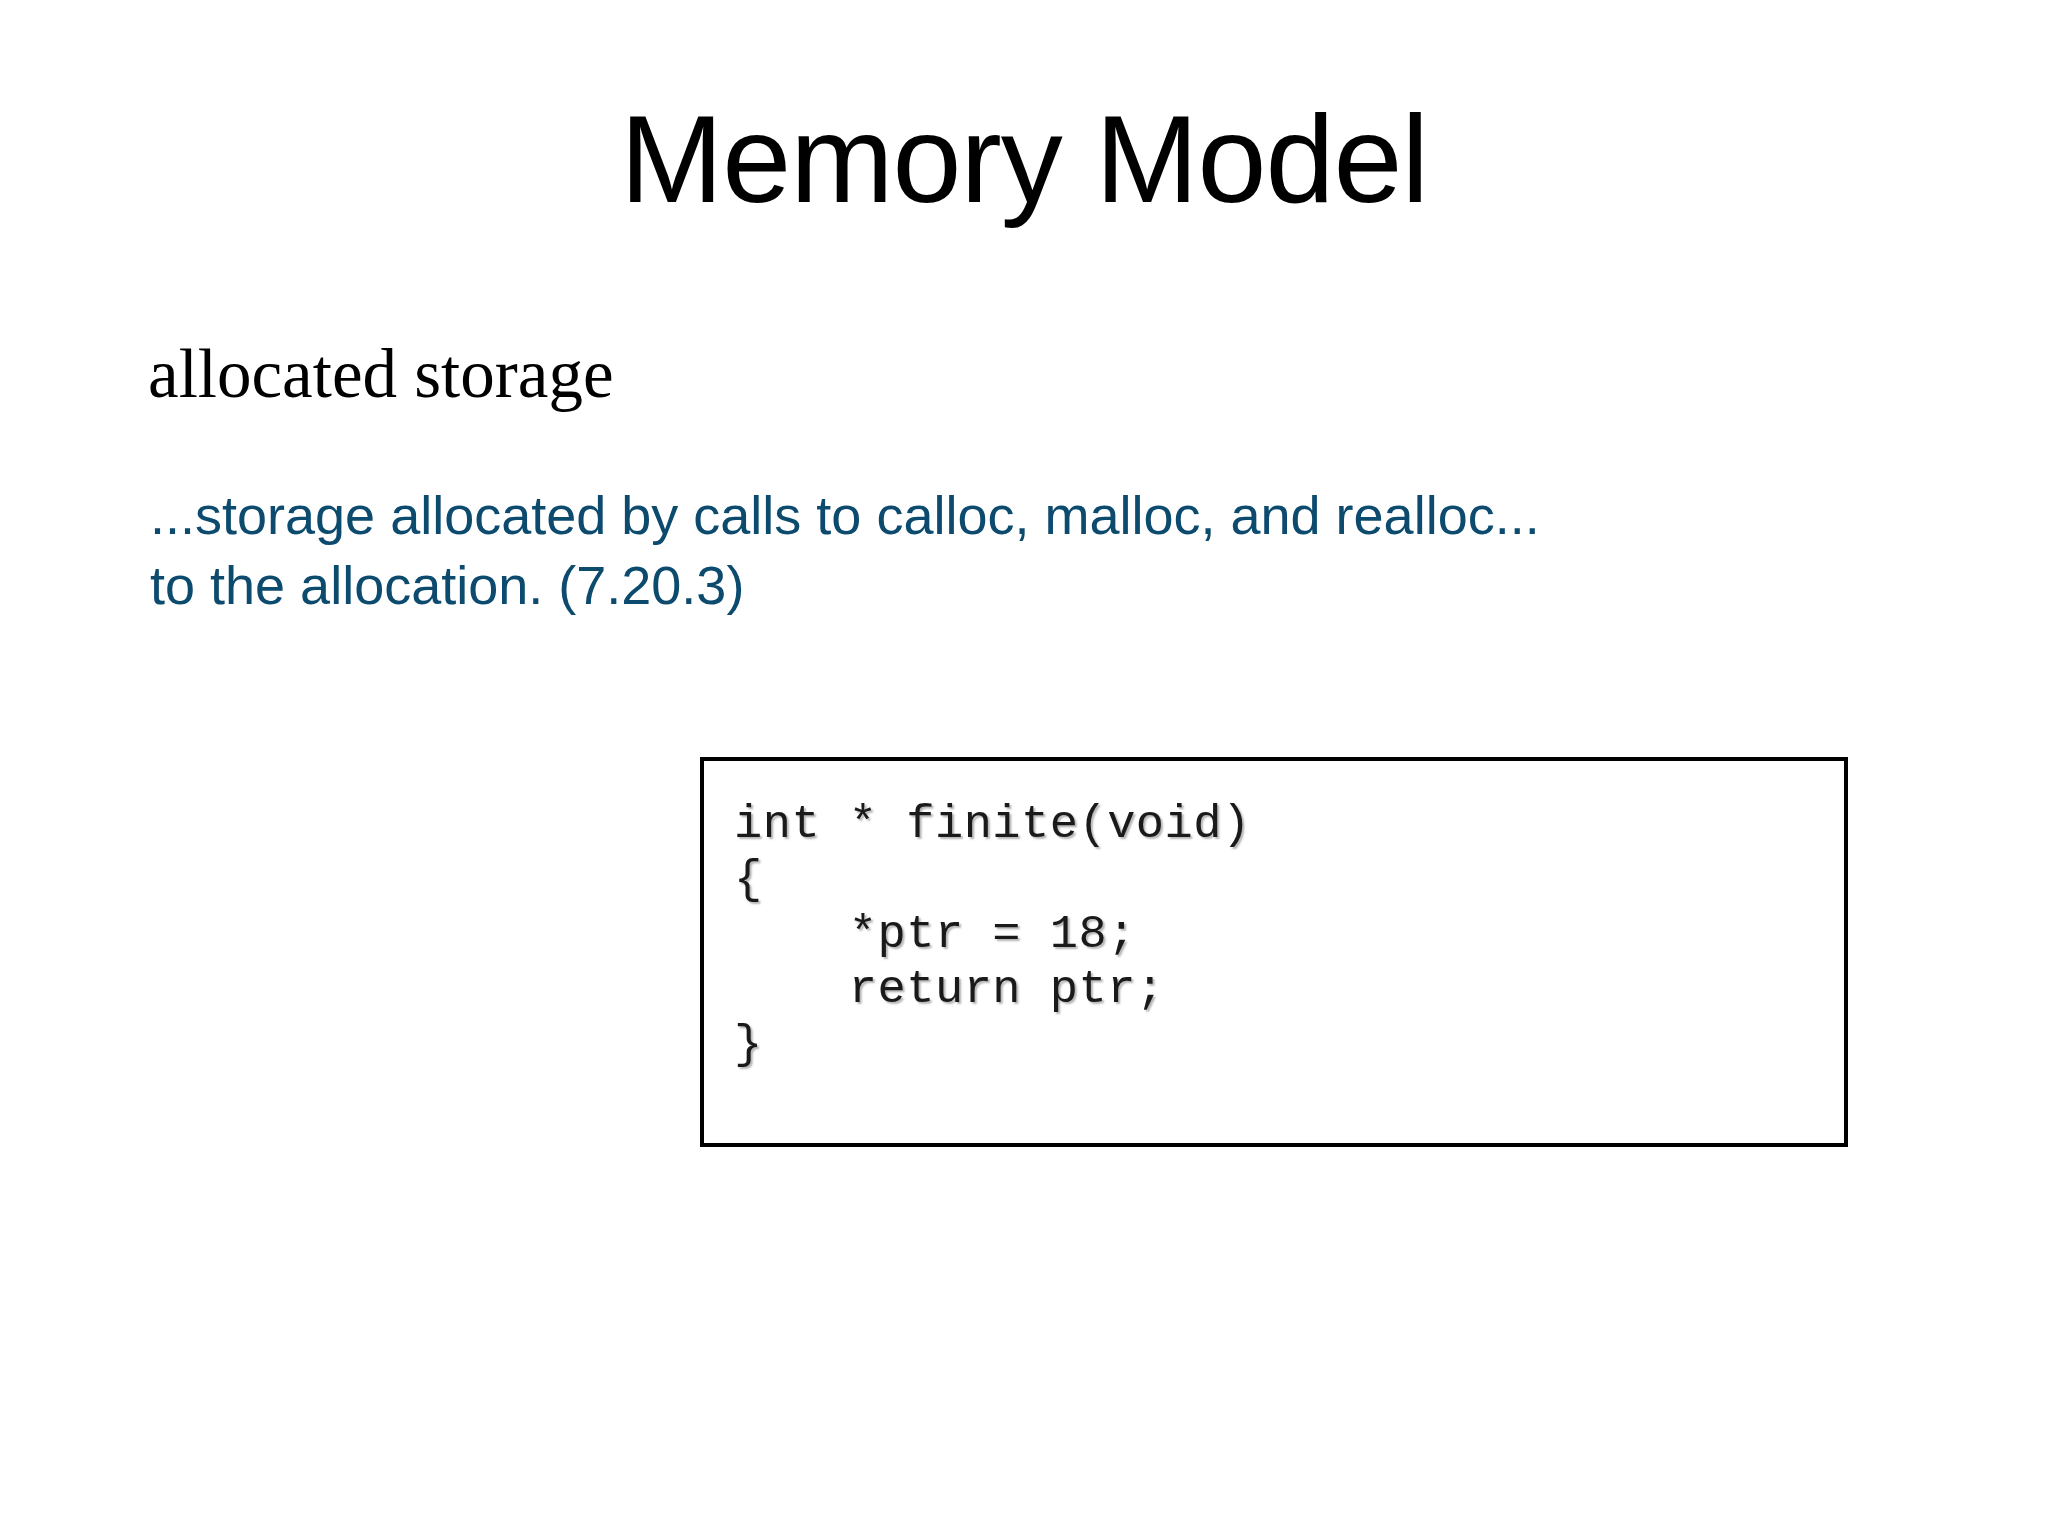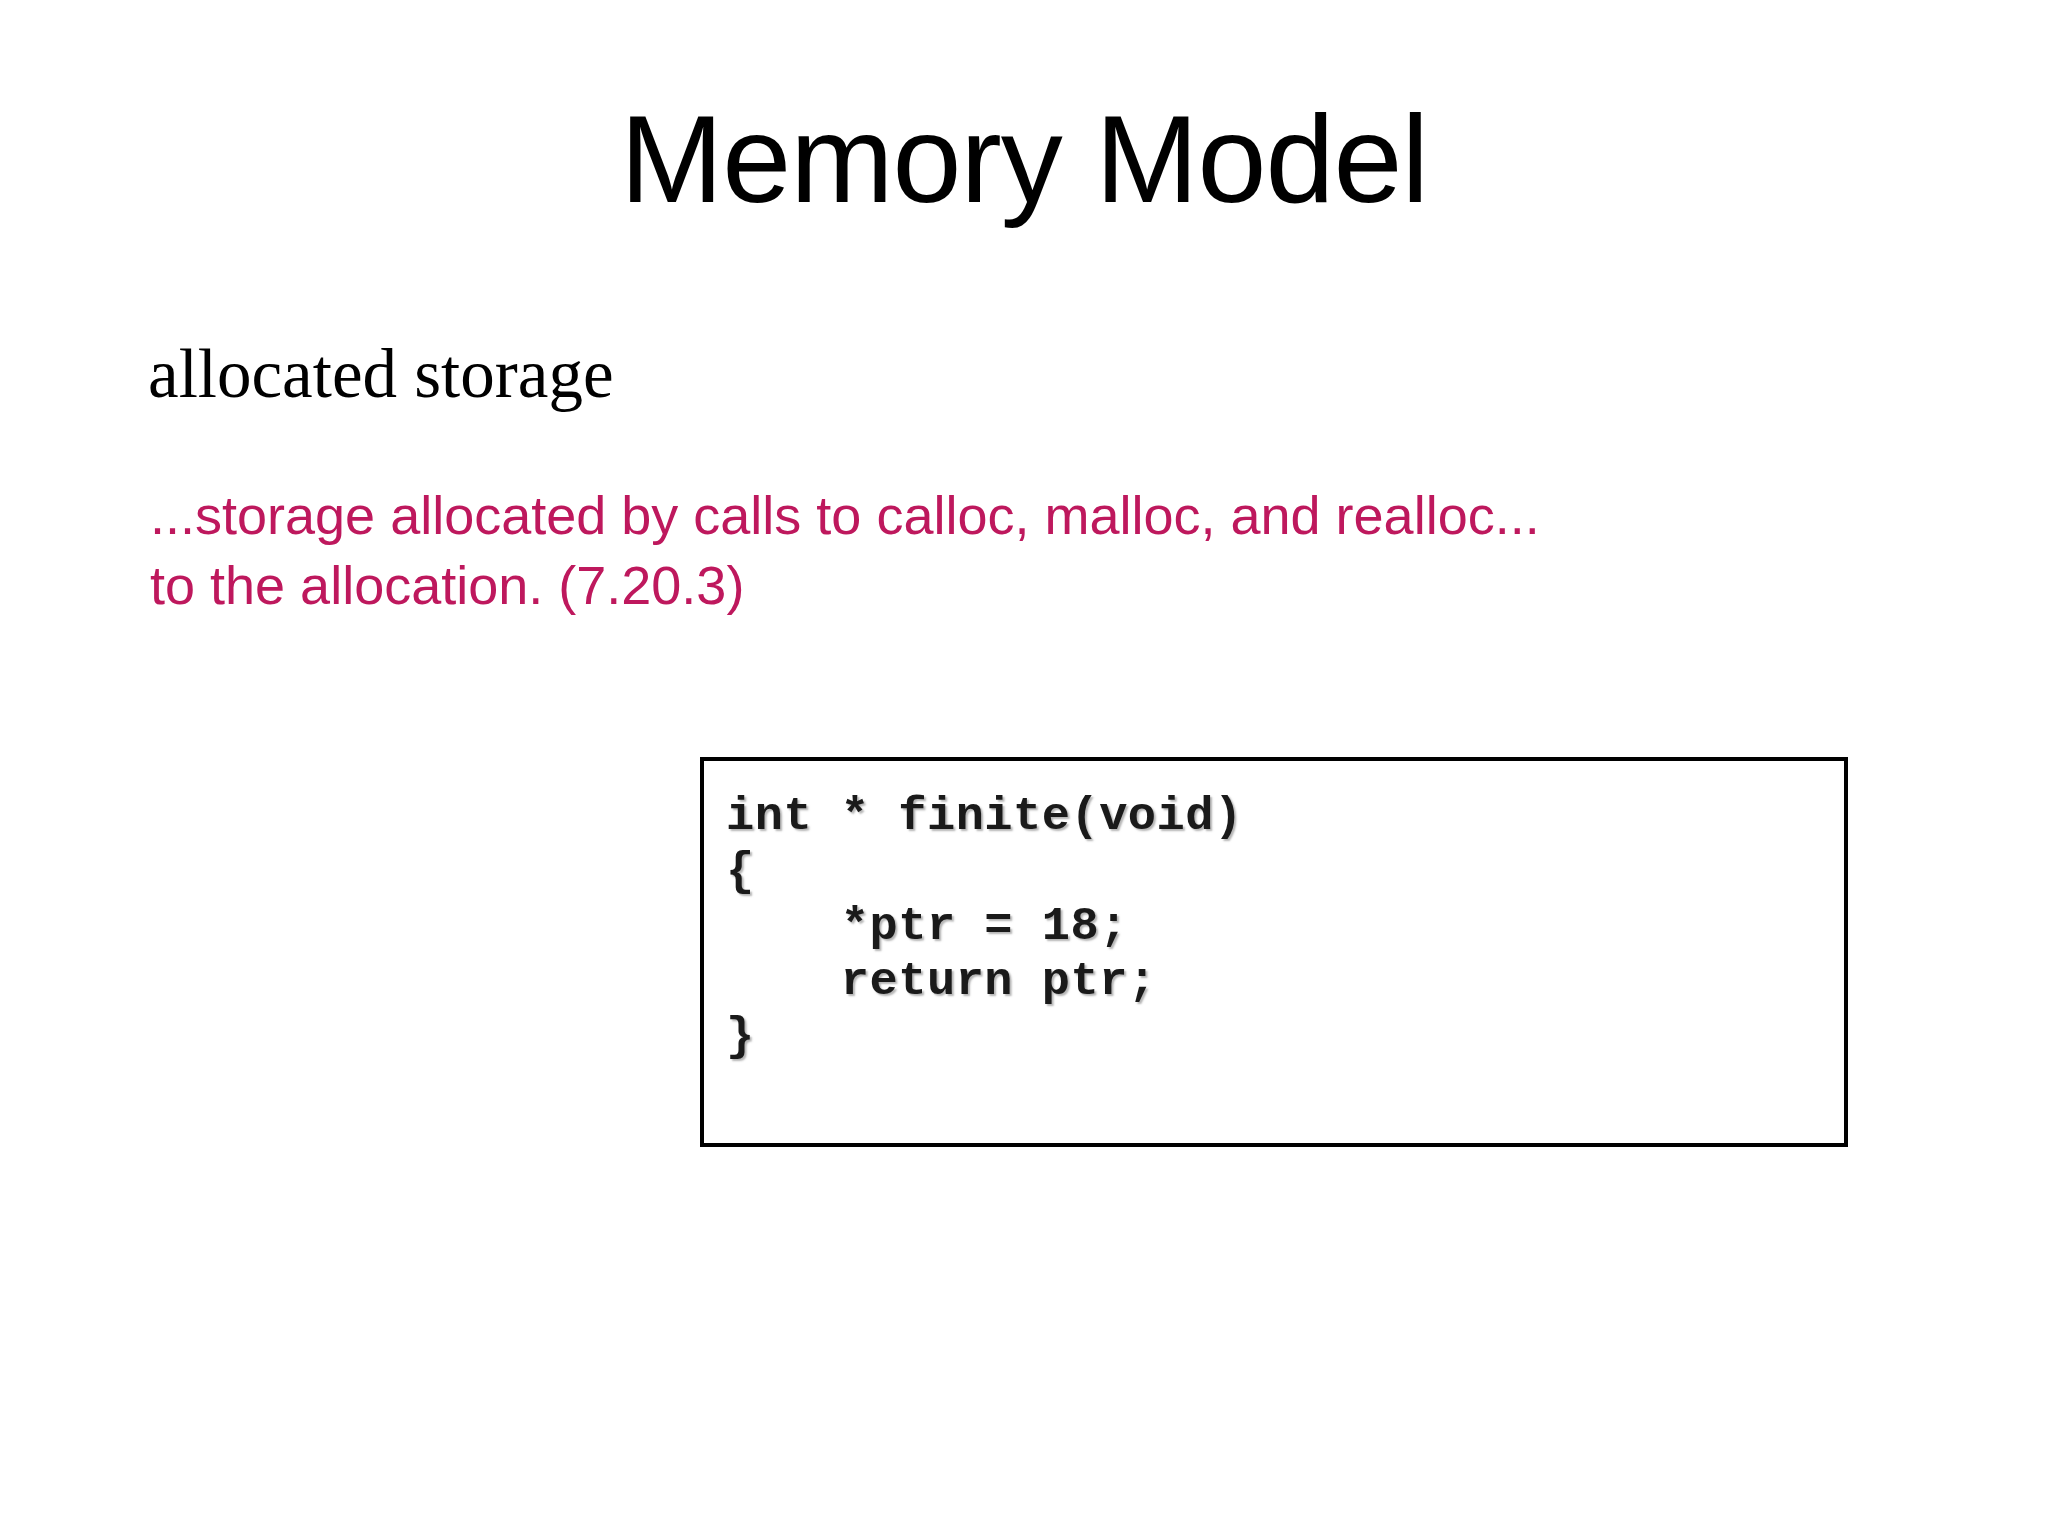--- a/index.html
+++ b/index.html
@@ -52,21 +52,21 @@
   
   #body-paragraph {
     position: absolute;
     left: 150px;
     top: 480px;
     width: 1800px;
     font-family: "Liberation Sans", sans-serif;
     font-weight: 400;
     font-size: 54px;
     line-height: 70px;
-    color: #be185d;
+    color: #0c4a6e;
   }
   #body-paragraph .line {
     display: block;
     white-space: nowrap;
   }
 
   
   #code-box {
     position: absolute;
     left: 700px;
@@ -74,23 +74,23 @@
     width: 1148px;
     height: 390px;
     box-sizing: border-box;
     border: 4px solid #000000;
     background: #ffffff;
   }
   #code-listing {
     position: absolute;
     left: 18px;
     top: 24px;
-    margin: 4px;
+    margin: 12px;
     font-family: "Liberation Mono", "DejaVu Sans Mono", monospace;
-    font-weight: 700;
+    font-weight: 400;
     font-size: 47px;
     line-height: 55px;
     color: #1a1a1a;
     white-space: pre;
     text-shadow: 2px 2px 2px rgba(120,120,120,0.55);
     letter-spacing: 0.5px;
   }
   #code-listing .code-line {
     display: block;
     white-space: pre;

